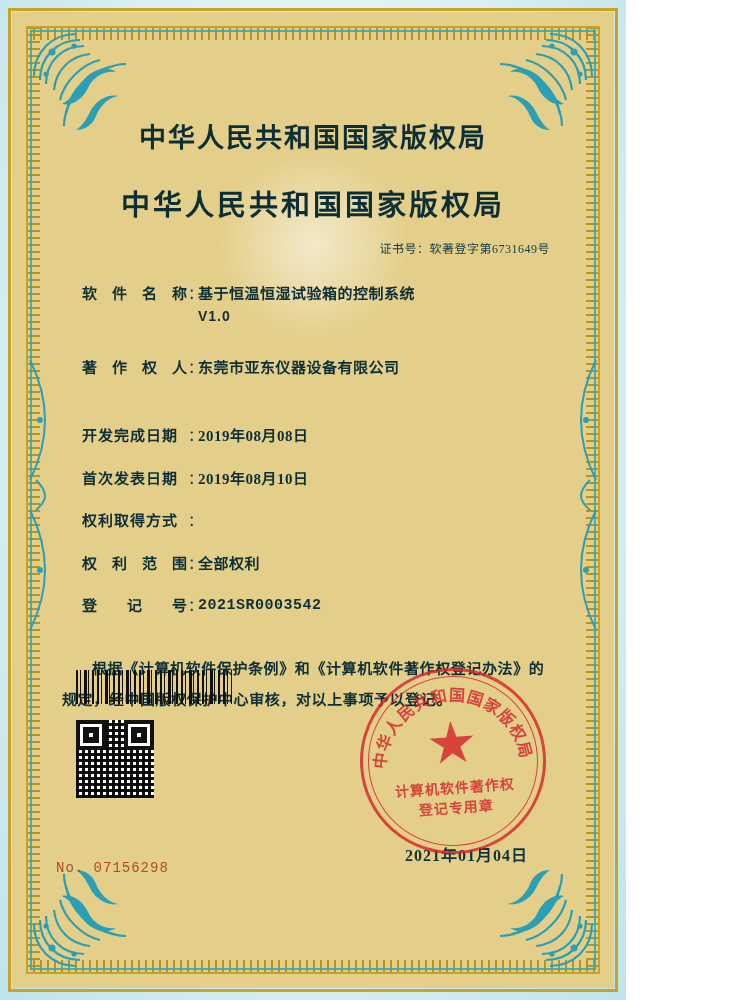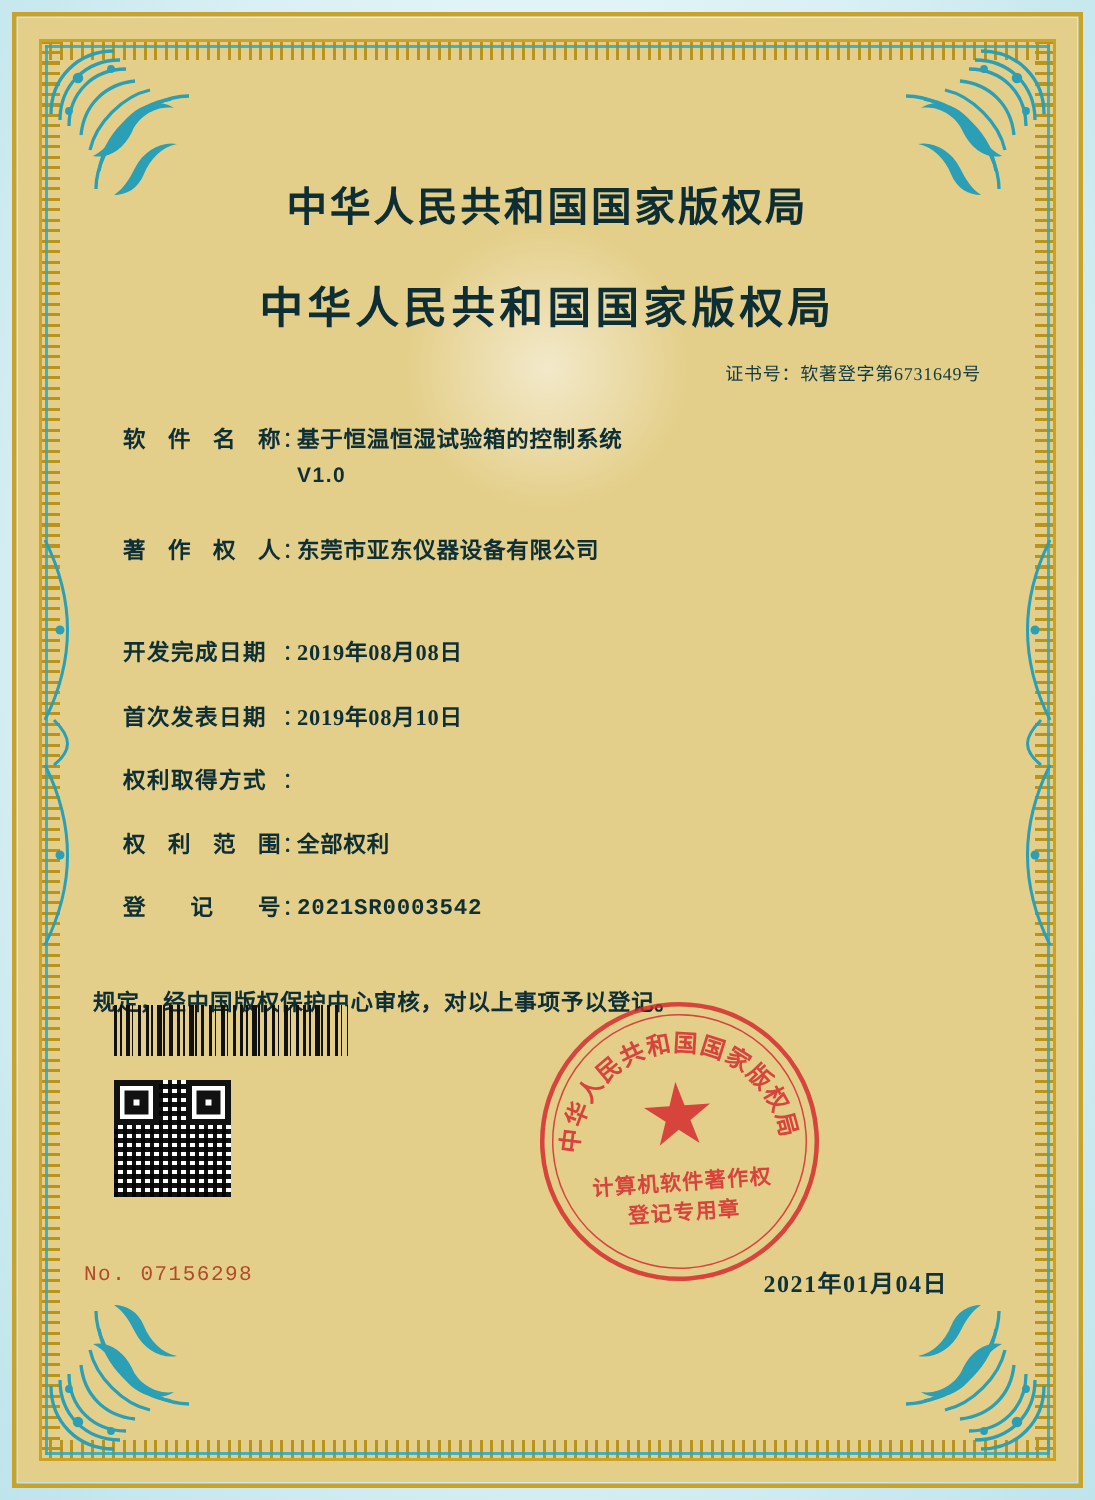--- a/index.html
+++ b/index.html
@@ -9,21 +9,21 @@
   }
   body {
     width: 730px;
     height: 1000px;
     font-family: "Liberation Serif", "DejaVu Serif", serif;
     overflow: hidden;
   }
 
   .certificate {
     position: relative;
-    width: 730px;
+    width: 626px;
     height: 1000px;
     background:
       radial-gradient(ellipse at 50% 42%, #f2fbfc 0%, #e8f6f9 38%, #daf0f4 62%, #c9e9ef 82%, #bfe4ec 100%);
     box-sizing: border-box;
     overflow: hidden;
   }
 
   
   .border-outer {
     position: absolute;
@@ -206,21 +206,21 @@
     border: 4px solid #111;
     background: #fff;
     box-shadow: inset 0 0 0 3px #fff, inset 0 0 0 9px #111;
   }
   .qr::before { left: 0; top: 0; }
   .qr::after  { right: 0; top: 0; }
 
   .serial {
     position: absolute;
     left: 56px;
-    top: 842px;
+    top: 860px;
     font-family: "Liberation Mono", "DejaVu Sans Mono", monospace;
     font-size: 14px;
     color: #b04a2a;
     letter-spacing: 1px;
   }
 
   .issue-date {
     position: absolute;
     right: 98px;
     top: 842px;
@@ -479,20 +479,21 @@
             <span>记</span>
             <span>号</span>
         </div>
         <div class="field-colon">：</div>
         <div class="field-value mono">2021SR0003542</div>
       </div>
 
     </div>
 
     <div class="statement">
+      <p class="indent">根据《计算机软件保护条例》和《计算机软件著作权登记办法》的</p>
       <p>规定，经中国版权保护中心审核，对以上事项予以登记。</p>
     </div>
 
   </div>
 
   <div class="codes">
     <div class="barcode"></div>
     <div class="qr"></div>
   </div>
 

